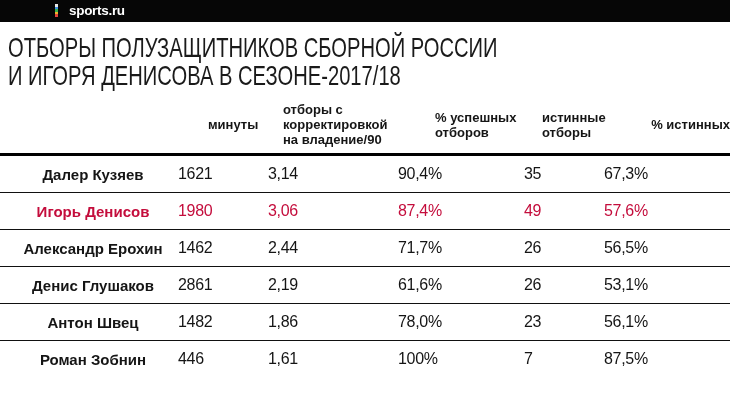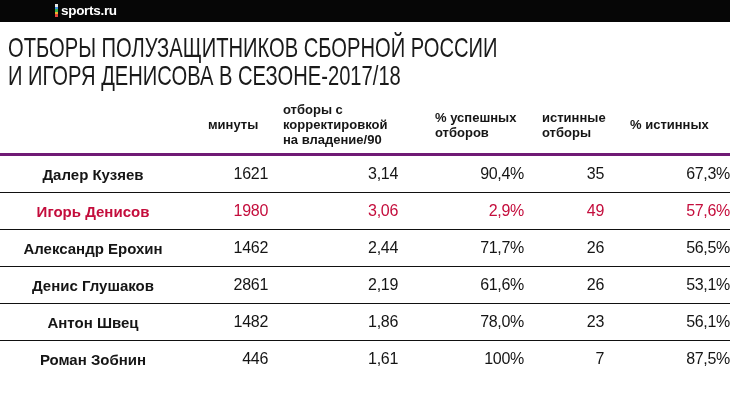--- a/index.html
+++ b/index.html
@@ -10,21 +10,21 @@
     color: #151515;
   }
   .page { width: 730px; height: 406px; position: relative; }
 
   
   .topbar {
     height: 22px; background: #060606;
     display: flex; align-items: center;
     padding-left: 8px; box-sizing: border-box;
   }
-  .logo { display: flex; align-items: flex-start; gap: 3px; cursor: pointer; padding-left: 47px; }
+  .logo { display: flex; align-items: flex-start; gap: 11px; cursor: pointer; padding-left: 47px; }
   .logo-stripes {
     width: 3px; height: 13px;
     background: linear-gradient(
       #e8e8e8 0 20%, #3b8ee0 20% 40%, #35b04a 40% 60%,
       #f0b32c 60% 80%, #e2453c 80% 100%);
   }
   .logo-text {
     color: #ffffff; font-weight: bold; font-size: 13.5px;
     letter-spacing: -0.3px; line-height: 1;
   }
@@ -44,33 +44,33 @@
     width: 730px; margin-top: 6px;
   }
   col.c1 { width: 178px; } col.c2 { width: 90px; }
   col.c3 { width: 130px; } col.c4 { width: 126px; }
   col.c5 { width: 80px;  } col.c6 { width: 126px; }
 
   thead th {
     height: 57px; vertical-align: middle;
     font-size: 13px; font-weight: bold; line-height: 15px;
     text-align: left; color: #151515;
-    border-bottom: 3px solid #701a75;
+    border-bottom: 3px solid #000000;
     padding: 0;
   }
   thead th.h2 { padding-left: 30px; }
   thead th.h3 { padding-left: 15px; padding-right: 2px; }
   thead th.h4 { padding-left: 37px; padding-right: 2px; }
   thead th.h5 { padding-left: 18px; padding-right: 2px; }
-  thead th.h6 { padding-left: 26px; }
+  thead th.h6 { padding-left: 26px; text-align: right; }
 
   tbody td {
     height: 36px; vertical-align: middle;
     font-size: 16px; letter-spacing: -0.3px;
-    text-align: right; padding: 0;
+    text-align: left; padding: 0;
   }
   tbody tr + tr td { border-top: 1.5px solid #111111; }
   tbody td.name {
     text-align: center; padding-left: 8px;
     font-weight: bold; font-size: 15px; letter-spacing: 0;
   }
   tbody tr.hl td { color: #c40d3c; } 
 </style>
 </head>
 <body>
@@ -114,21 +114,21 @@
         <td>1621</td>
         <td>3,14</td>
         <td>90,4%</td>
         <td>35</td>
         <td>67,3%</td>
       </tr>
       <tr class="hl">
         <td class="name">Игорь Денисов</td>
         <td>1980</td>
         <td>3,06</td>
-        <td>2,9%</td>
+        <td>87,4%</td>
         <td>49</td>
         <td>57,6%</td>
       </tr>
       <tr>
         <td class="name">Александр Ерохин</td>
         <td>1462</td>
         <td>2,44</td>
         <td>71,7%</td>
         <td>26</td>
         <td>56,5%</td>

